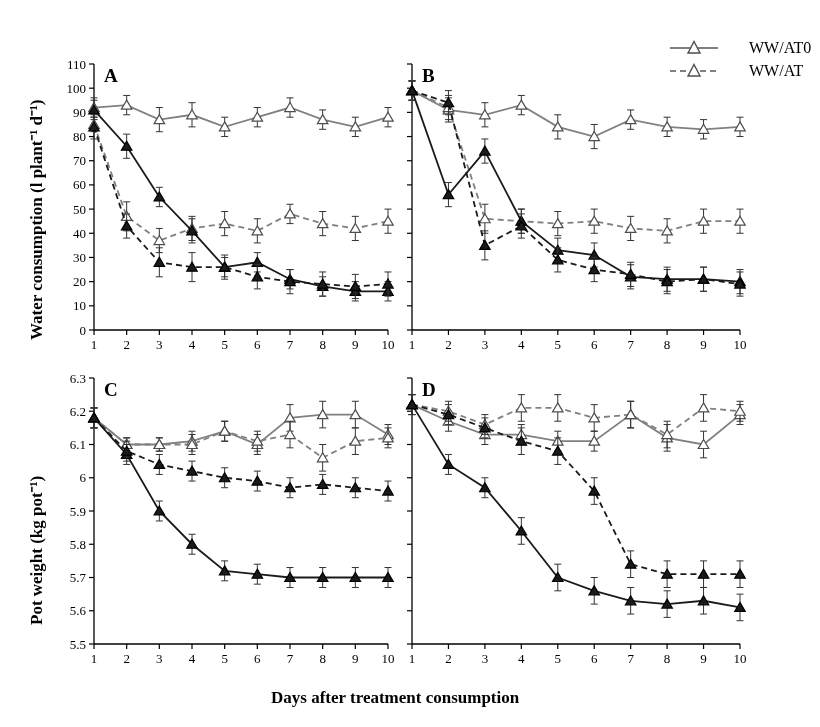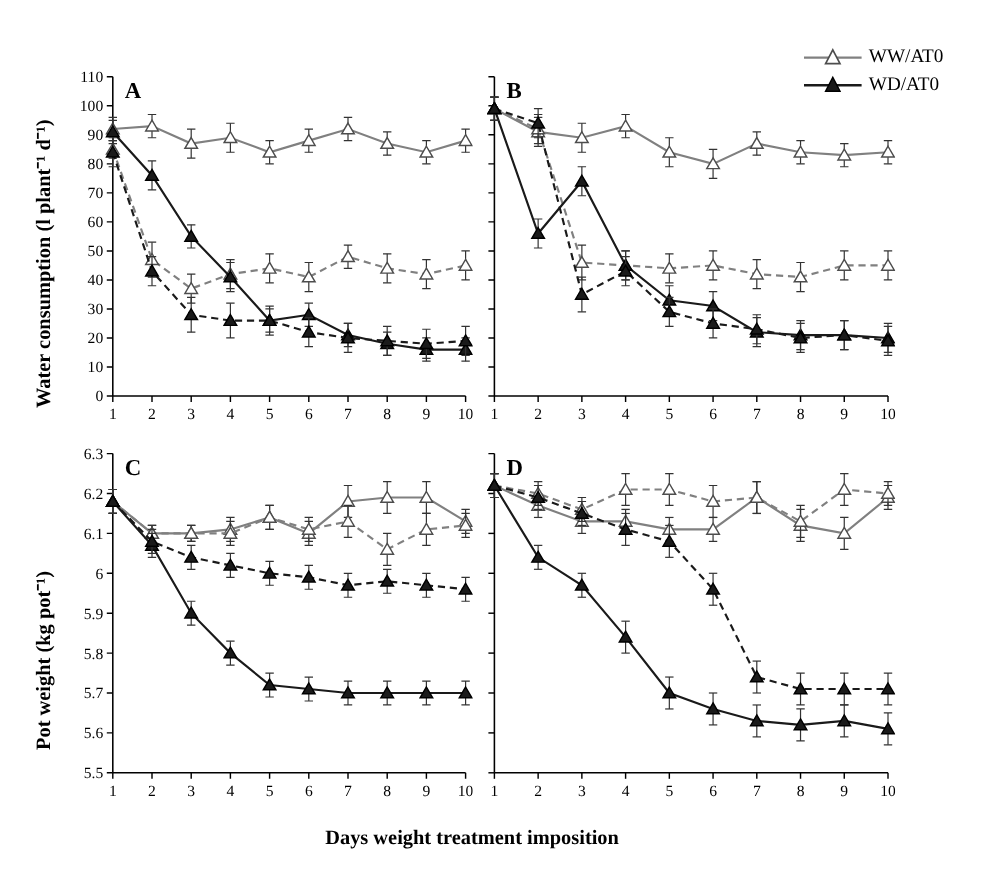--- a/index.html
+++ b/index.html
@@ -1,20 +1,20 @@
 <!DOCTYPE html>
 <html><head>
 <meta charset="utf-8">
 <style>
   html,body{margin:0;padding:0;}
   body{width:820px;height:727px;background:#ffffff;font-family:"Liberation Serif",serif;color:#000;position:relative;overflow:hidden;}
   #root{position:absolute;left:0;top:0;width:820px;height:727px;}
 
   .legend{position:absolute;left:668px;top:36px;width:150px;}
-  .legend-row{display:flex;align-items:center;height:23px;}
+  .legend-row{display:flex;align-items:center;height:23px;gap:25px;}
   .legend-sym{width:52px;height:20px;position:relative;}
   .legend-sym svg{position:absolute;left:0;top:0;}
   .legend-label{font-size:16px;font-family:"Liberation Serif",serif;padding-left:4px;}
 
   .panel{position:absolute;}
 
   .axis-title{position:absolute;font-size:17px;font-weight:bold;font-family:"Liberation Serif",serif;}
   .y-title{transform-origin:0 0;white-space:nowrap;}
 
   svg{display:block;}
@@ -31,31 +31,31 @@
         <svg width="52" height="20" viewBox="0 0 52 20">
           <line x1="2" y1="10" x2="50" y2="10" stroke="#808080" stroke-width="2"></line>
           <polygon points="26,3.5 32,15 20,15" fill="#ffffff" stroke="#4d4d4d" stroke-width="1.4"></polygon>
         </svg>
       </span>
       <span class="legend-label">WW/AT0</span>
     </div>
     <div class="legend-row">
       <span class="legend-sym">
         <svg width="52" height="20" viewBox="0 0 52 20">
-          <line x1="2" y1="10" x2="50" y2="10" stroke="#1a1a1a" stroke-width="2"></line>
-          <polygon points="26,3.5 32,15 20,15" fill="#1a1a1a" stroke="#000000" stroke-width="1.2"></polygon>
+          <line x1="2" y1="10" x2="50" y2="10" stroke="#808080" stroke-width="2" stroke-dasharray="6,4"></line>
+          <polygon points="26,3.5 32,15 20,15" fill="#ffffff" stroke="#4d4d4d" stroke-width="1.4"></polygon>
         </svg>
       </span>
-      <span class="legend-label">WD/AT0</span>
+      <span class="legend-label">WW/AT</span>
     </div>
   </div>
 
   <div class="axis-title y-title" style="left:24px;top:340px;transform:rotate(-90deg);">Water consumption (l plant⁻¹ d⁻¹)</div>
   <div class="axis-title y-title" style="left:24px;top:625px;transform:rotate(-90deg);">Pot weight (kg pot⁻¹)</div>
-  <div class="axis-title" style="left:271px;top:688px;">Days weight treatment imposition</div>
+  <div class="axis-title" style="left:271px;top:688px;">Days after treatment consumption</div>
 
   <div class="panel" id="panelA" style="left:48px;top:56px;">
       <svg width="346" height="300" viewBox="0 0 346 300">
         <line x1="46" y1="8" x2="46" y2="274" stroke="#000" stroke-width="1.3"></line>
         <line x1="46" y1="274" x2="340" y2="274" stroke="#000" stroke-width="1.3"></line>
         <line x1="41" y1="274" x2="46" y2="274" stroke="#000" stroke-width="1.2"></line>
         <text x="38" y="278.5" text-anchor="end" font-size="13" fill="#000">0</text>
         <line x1="41" y1="249.8181818181818" x2="46" y2="249.8181818181818" stroke="#000" stroke-width="1.2"></line>
         <text x="38" y="254.3181818181818" text-anchor="end" font-size="13" fill="#000">10</text>
         <line x1="41" y1="225.63636363636363" x2="46" y2="225.63636363636363" stroke="#000" stroke-width="1.2"></line>

